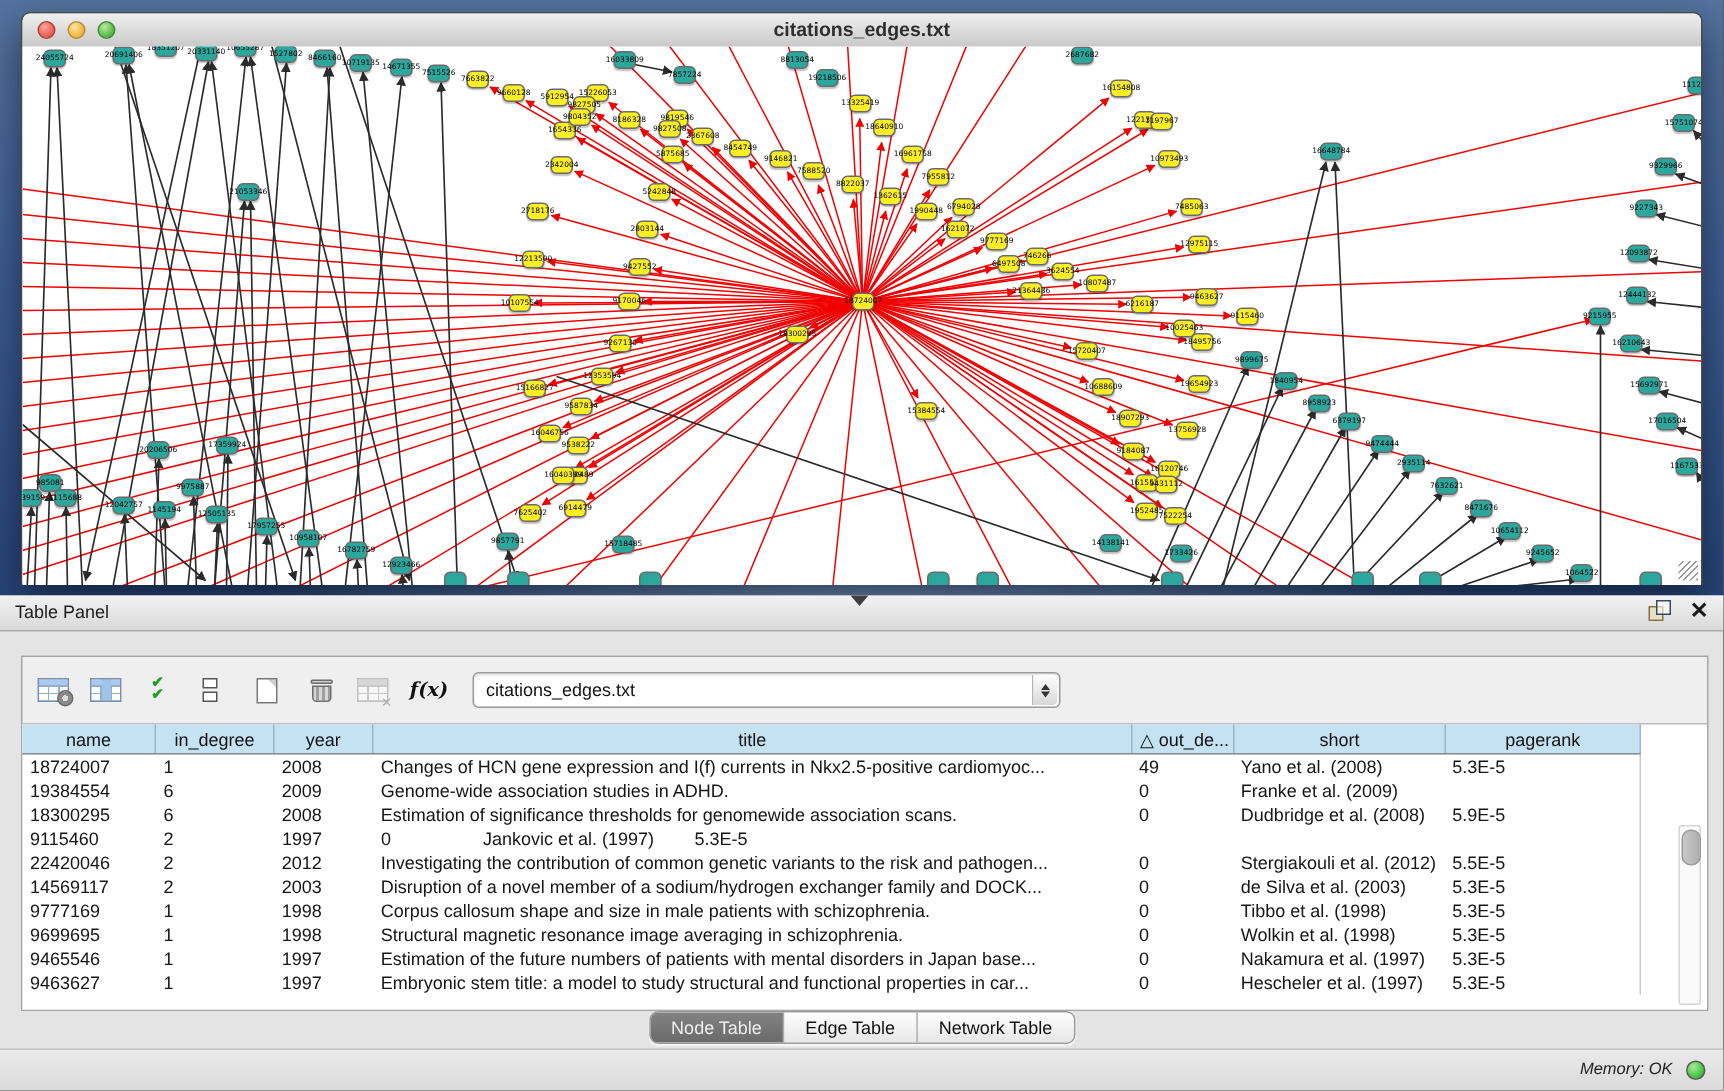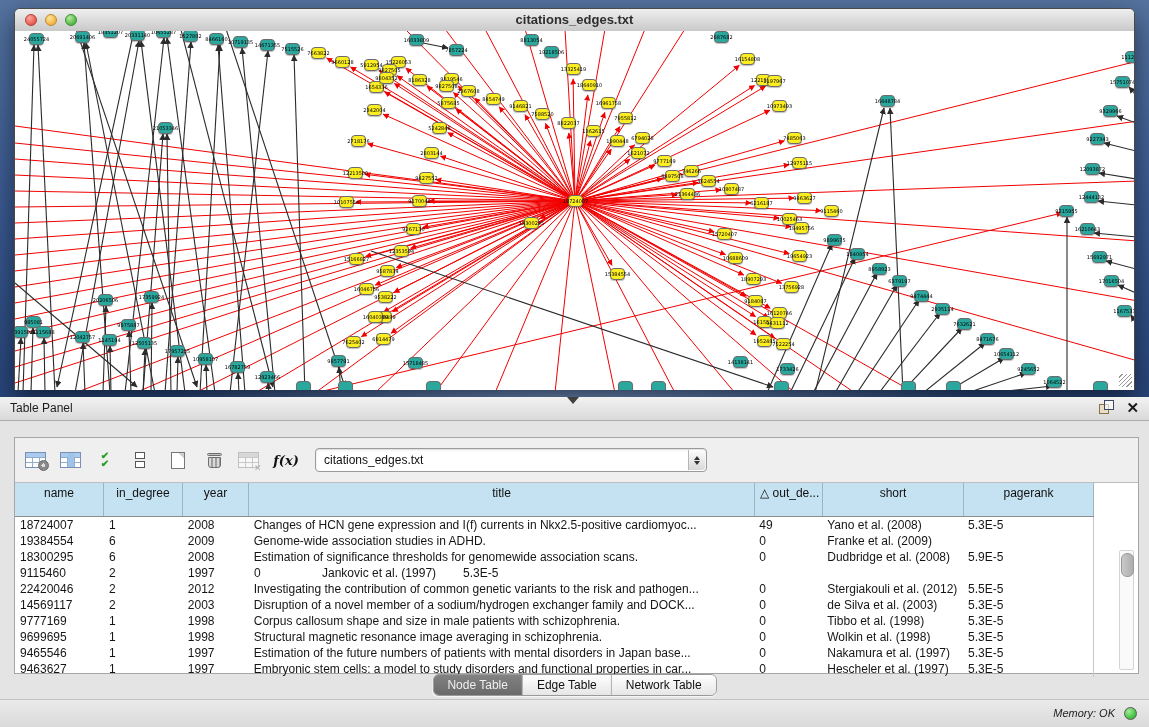--- a/index.html
+++ b/index.html
@@ -75,21 +75,21 @@
   #combo{position:relative;margin-left:16px;width:390px;height:22px;background:#fff;
     border:1px solid #9a9a9a;border-radius:4px;box-shadow:inset 0 1px 2px rgba(0,0,0,.15);}
   #combo .cval{position:absolute;left:8px;top:0;font-size:12px;line-height:22px;color:#111;}
   #combo .steppers{position:absolute;right:1px;top:1px;bottom:1px;width:16px;border-left:1px solid #b5b5b5;
     background:linear-gradient(#FDFDFD,#D8D8D8);border-radius:0 3px 3px 0;
     display:flex;flex-direction:column;align-items:center;justify-content:center;gap:1px;}
   .tri-up{width:0;height:0;border-left:3.5px solid transparent;border-right:3.5px solid transparent;border-bottom:4px solid #333;}
   .tri-dn{width:0;height:0;border-left:3.5px solid transparent;border-right:3.5px solid transparent;border-top:4px solid #333;}
   
   #tbl-wrap{position:absolute;left:0;top:44px;right:0;bottom:0;background:#fff;border-top:1px solid #bdbdbd;}
-  #thead{display:flex;width:1079px;height:34px;background:#C5E2F2;border-bottom:1px solid #8C8C8C;box-sizing:border-box;}
+  #thead{display:flex;width:1079px;height:20px;background:#C5E2F2;border-bottom:1px solid #8C8C8C;box-sizing:border-box;}
   .th{box-sizing:border-box;border-right:1px solid #9FB4C2;font-size:12px;line-height:21px;color:#111;
     text-align:center;overflow:hidden;white-space:nowrap;}
   .th.al-left{text-align:left;padding-left:5px;}
   #tbody{width:1079px;border-right:1px solid #C9C9C9;box-sizing:border-box;}
   .tr{display:flex;height:16px;}
   .td{box-sizing:border-box;padding-left:5px;font-size:12px;line-height:16px;color:#151515;
     overflow:hidden;white-space:nowrap;}
   #vscroll{position:absolute;right:4px;top:67px;bottom:3px;width:15px;background:#FAFAFA;
     border:1px solid #D5D5D5;border-radius:2px;box-sizing:border-box;}
   #vthumb{position:absolute;left:1px;top:2px;width:11px;height:22px;background:linear-gradient(to right,#C9C9C9,#ADADAD);
@@ -881,21 +881,21 @@
               <div class="td" style="width: 66px;">1997</div>
               <div class="td" style="width: 506px;">Estimation of the future numbers of patients with mental disorders in Japan base...</div>
               <div class="td" style="width: 68px;">0</div>
               <div class="td" style="width: 141px;">Nakamura et al. (1997)</div>
               <div class="td" style="width: 130px;">5.3E-5</div>
             </div>
             <div class="tr">
               <div class="td" style="width: 89px;">9463627</div>
               <div class="td" style="width: 79px;">1</div>
               <div class="td" style="width: 66px;">1997</div>
-              <div class="td" style="width: 506px;">Embryonic stem cells: a model to study disorders and functional properties in car...</div>
+              <div class="td" style="width: 506px;">Embryonic stem title: a model to study structural and functional properties in car...</div>
               <div class="td" style="width: 68px;">0</div>
               <div class="td" style="width: 141px;">Hescheler et al. (1997)</div>
               <div class="td" style="width: 130px;">5.3E-5</div>
             </div>
           </div>
         <div id="vscroll">
           <div id="vthumb"></div>
         </div>
       </div>
     </div>

